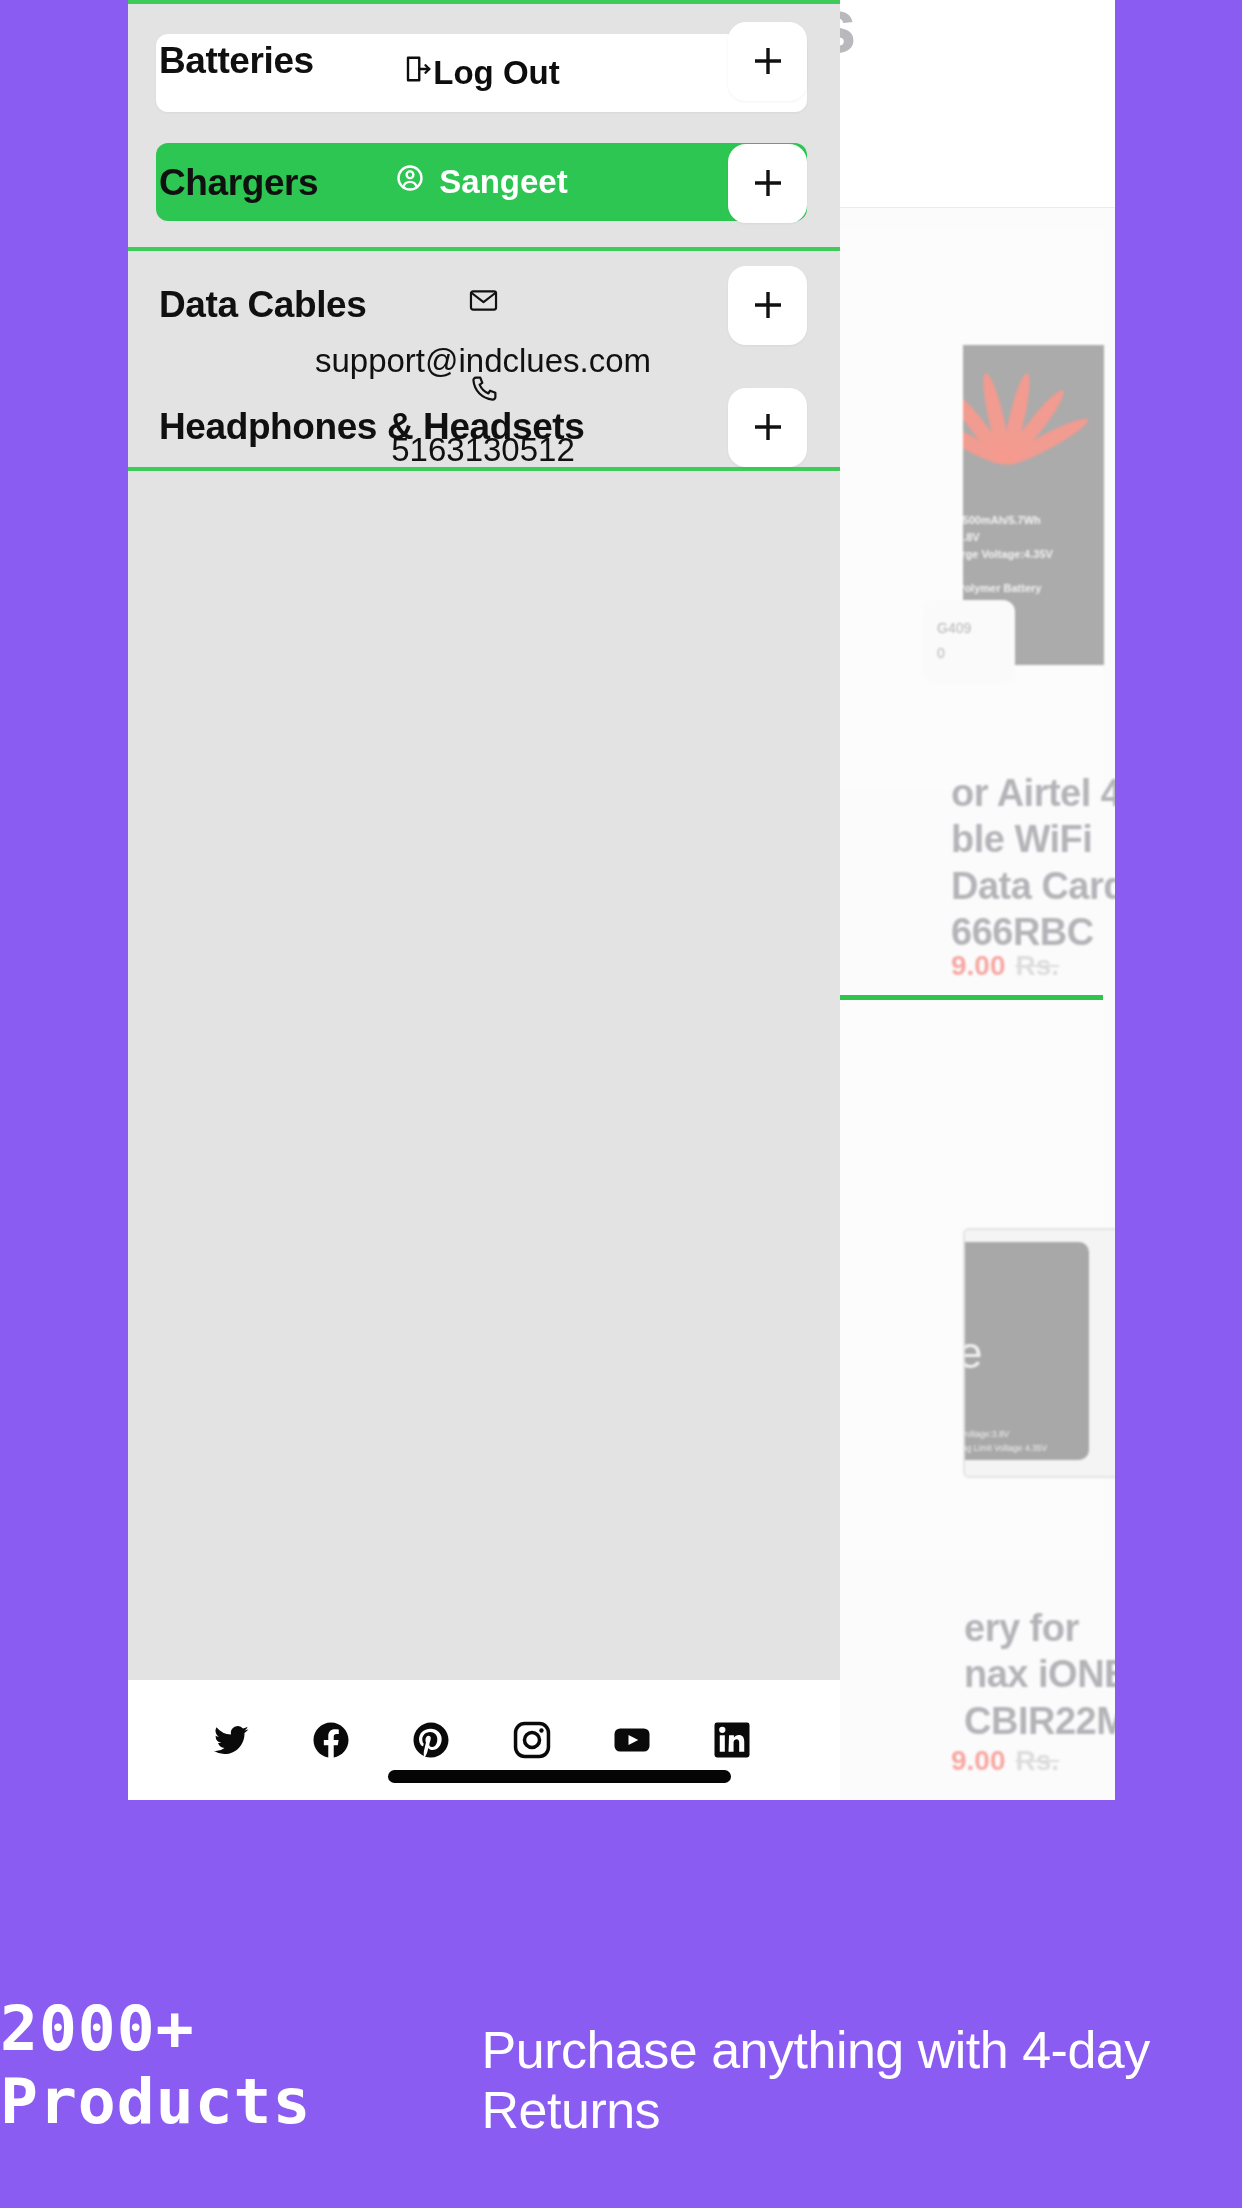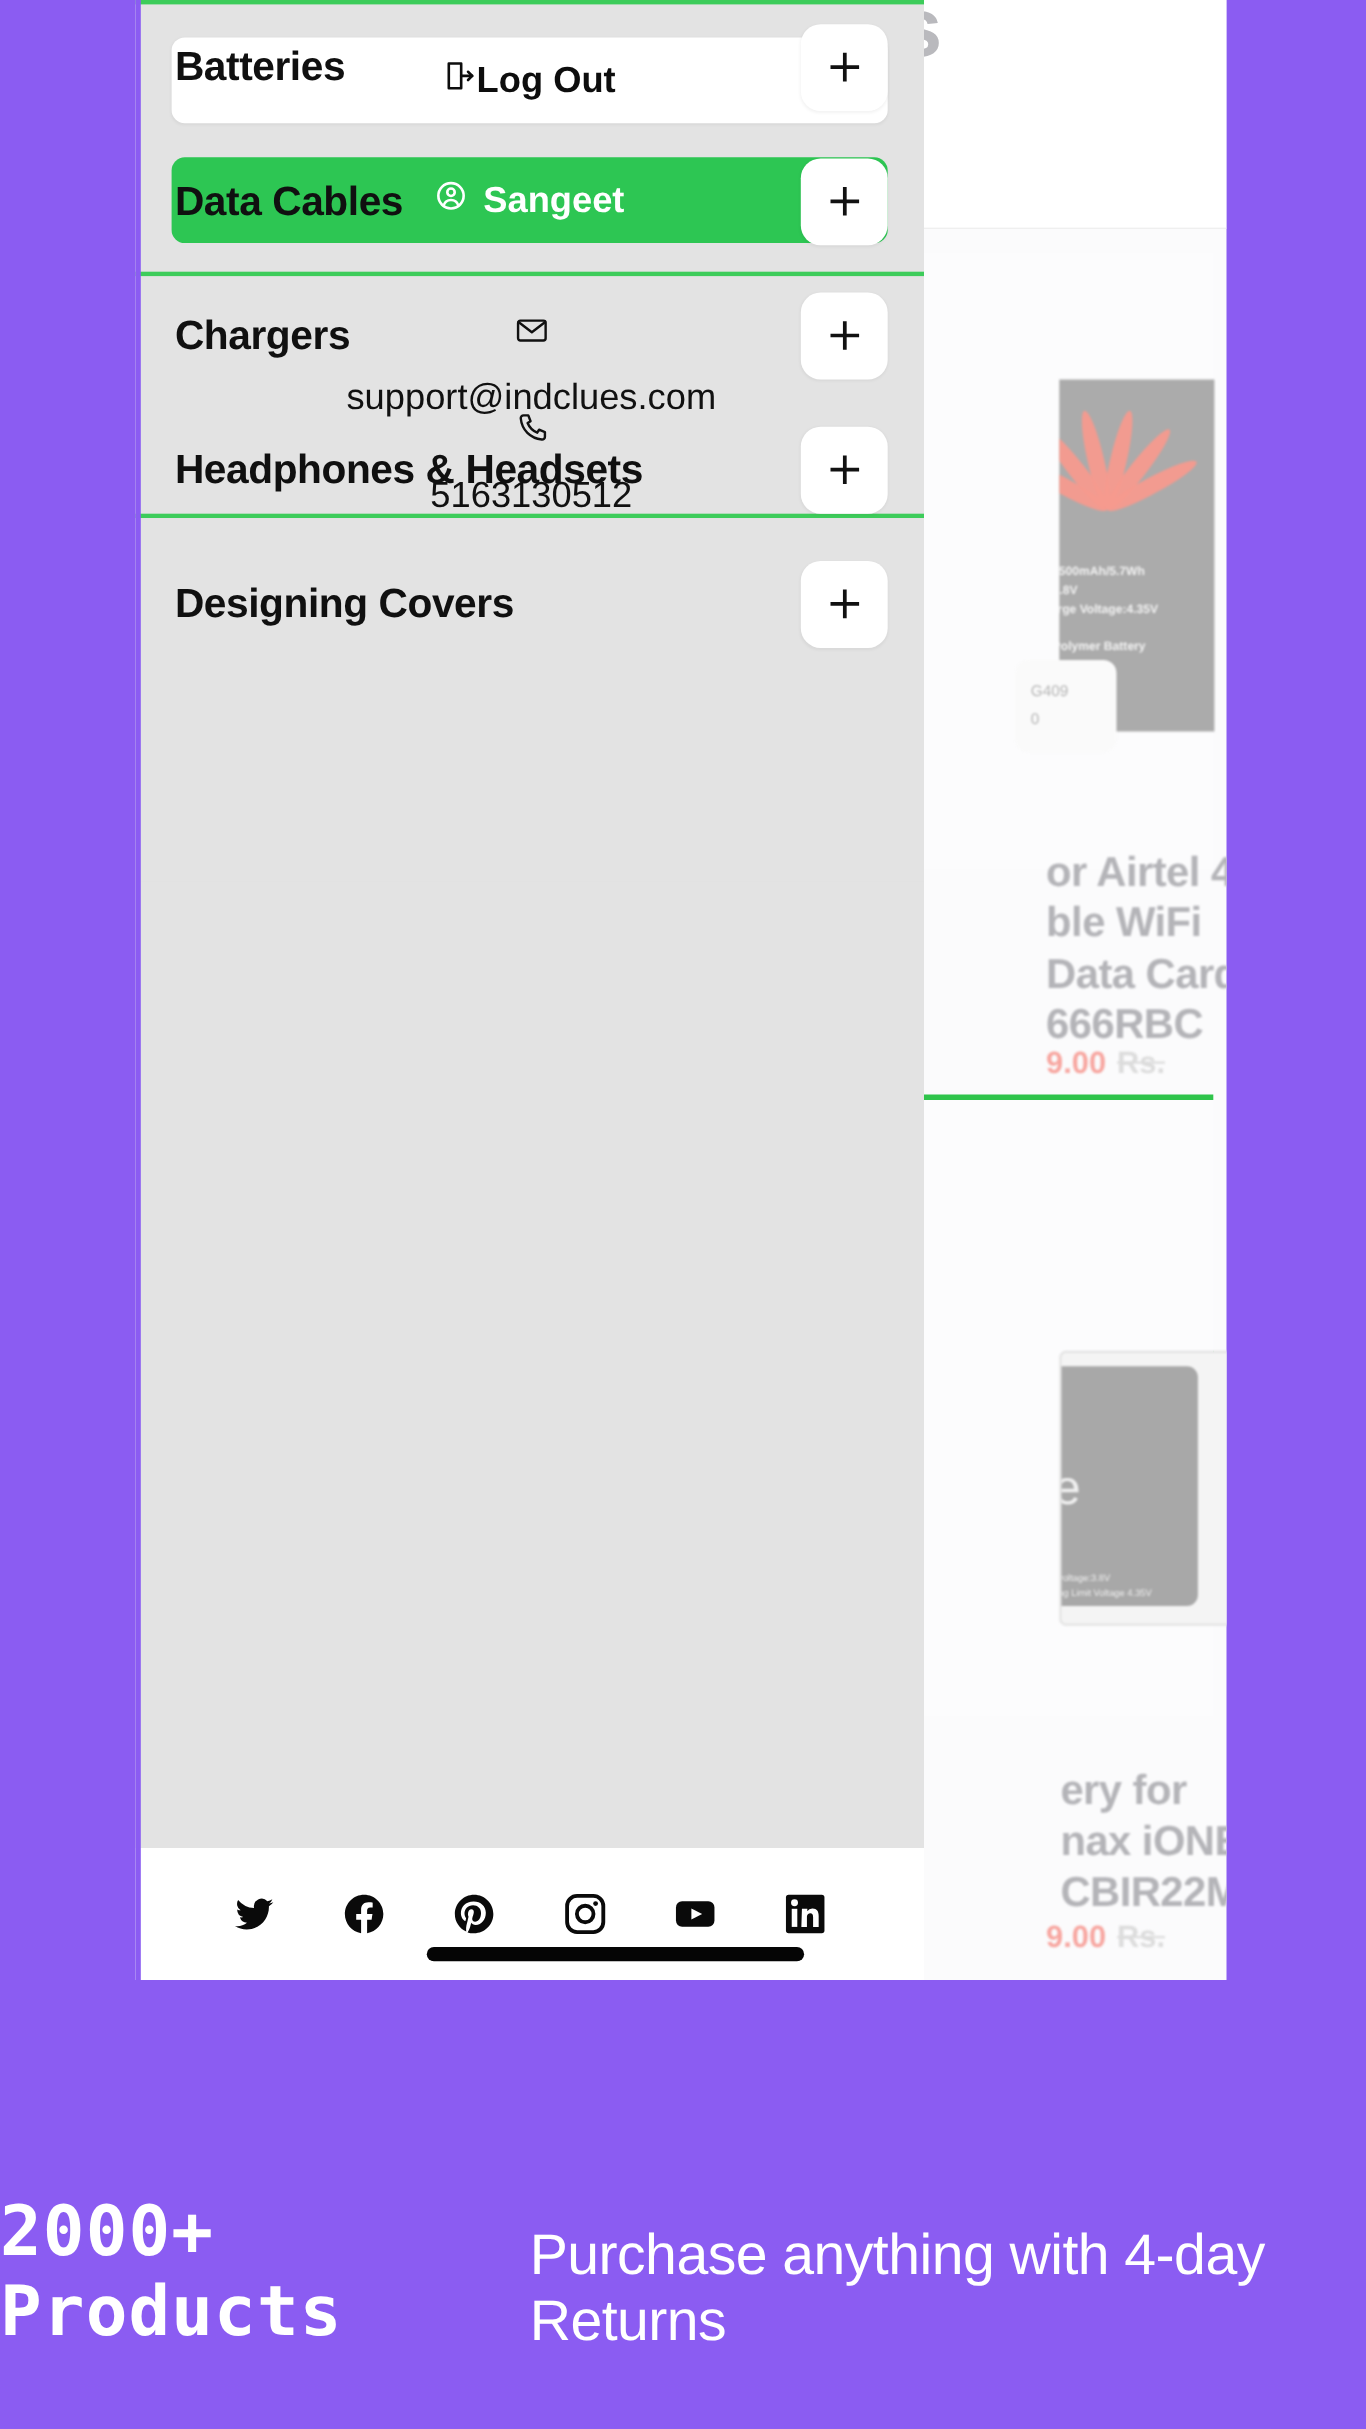--- a/index.html
+++ b/index.html
@@ -260,54 +260,46 @@
       <div class="menu-item">
         <span class="menu-label">Batteries</span>
         <span class="plus-btn">
           <svg width="34" height="34" viewBox="0 0 34 34">
             <path d="M17 4 V30 M4 17 H30" stroke="#111" stroke-width="3.4" stroke-linecap="butt"></path>
           </svg>
         </span>
       </div>
 
       <div class="menu-item">
-        <span class="menu-label">Data Cables</span>
+        <span class="menu-label">Chargers</span>
         <span class="plus-btn">
           <svg width="34" height="34" viewBox="0 0 34 34">
             <path d="M17 4 V30 M4 17 H30" stroke="#111" stroke-width="3.4"></path>
           </svg>
         </span>
       </div>
 
       <div class="menu-item">
-        <span class="menu-label">Chargers</span>
+        <span class="menu-label">Data Cables</span>
         <span class="plus-btn">
           <svg width="34" height="34" viewBox="0 0 34 34">
             <path d="M17 4 V30 M4 17 H30" stroke="#111" stroke-width="3.4"></path>
           </svg>
         </span>
       </div>
 
       <div class="menu-item">
         <span class="menu-label">Headphones &amp; Headsets</span>
         <span class="plus-btn">
           <svg width="34" height="34" viewBox="0 0 34 34">
             <path d="M17 4 V30 M4 17 H30" stroke="#111" stroke-width="3.4"></path>
           </svg>
         </span>
       </div>
 
-      <div class="menu-item">
-        <span class="menu-label">Designing Covers</span>
-        <span class="plus-btn">
-          <svg width="34" height="34" viewBox="0 0 34 34">
-            <path d="M17 4 V30 M4 17 H30" stroke="#111" stroke-width="3.4"></path>
-          </svg>
-        </span>
-      </div>
 
     </div>
 
     <div class="green-divider"></div>
 
     <div class="auth-block">
       <div class="logout-btn">
         <span>
           <svg width="30" height="30" viewBox="0 0 24 24" fill="none" stroke="#0d0d0d" stroke-width="1.9" stroke-linecap="round" stroke-linejoin="round">
             <path d="M4 3 H13 V21 H4 Z"></path>

